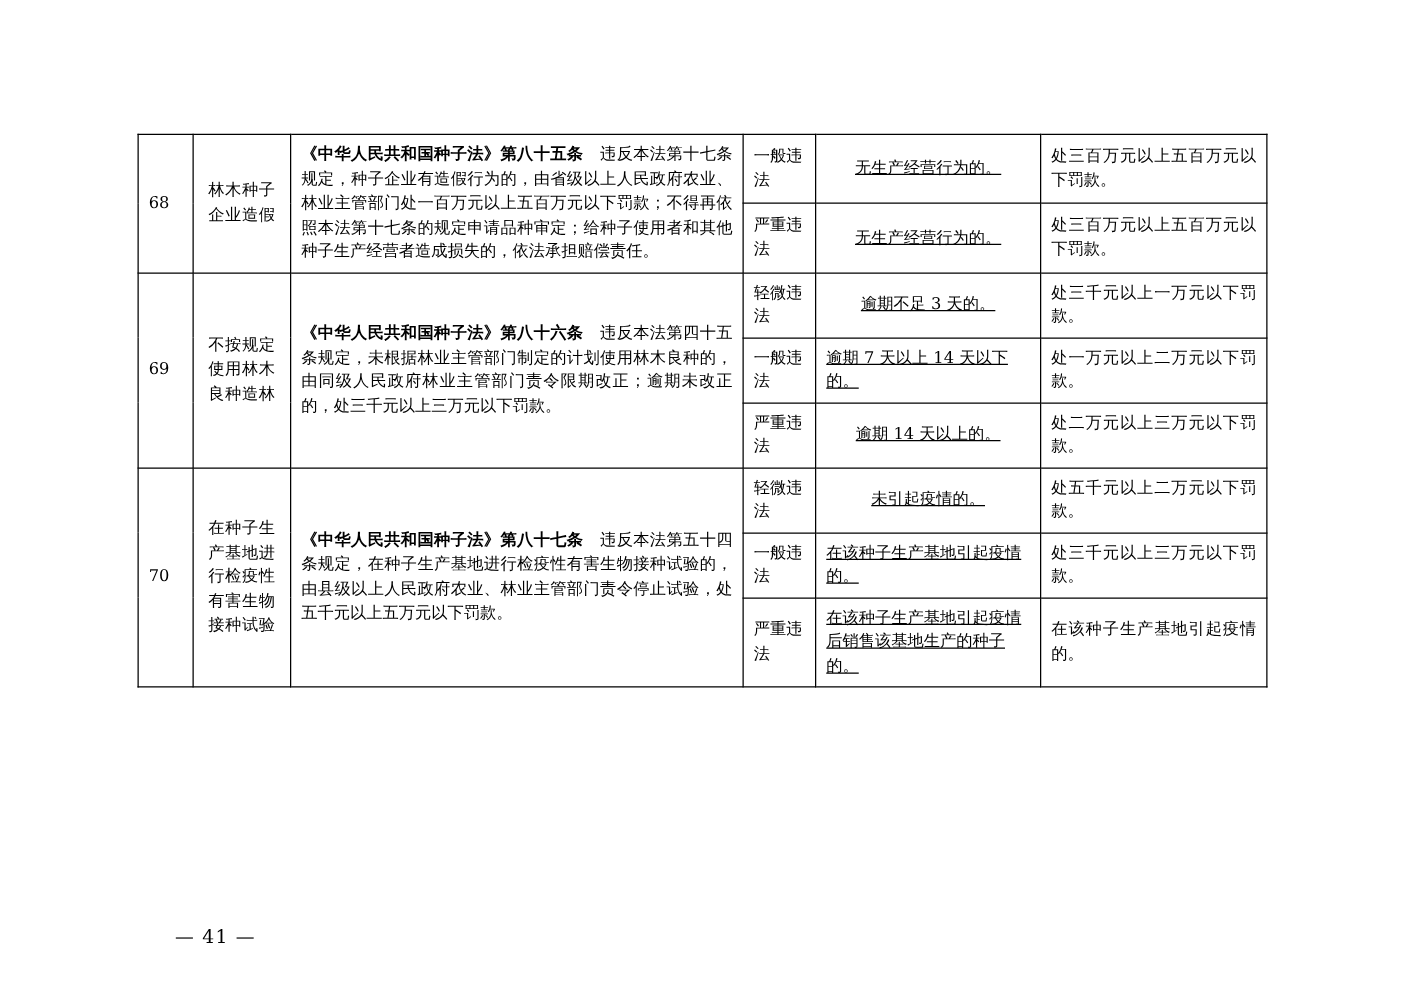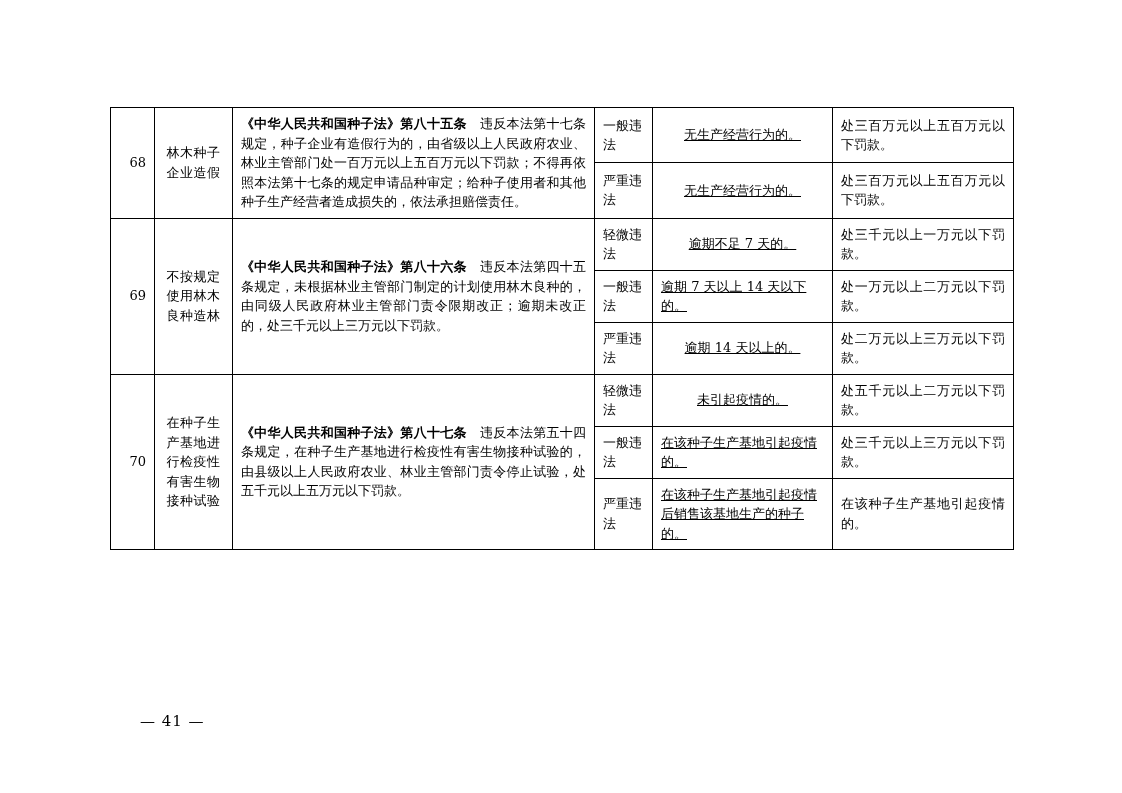--- a/index.html
+++ b/index.html
@@ -37,21 +37,21 @@
     line-height: 1.5;
   }
   .col-num { width: 44px; }
   .col-name { width: 78px; }
   .col-law { width: 362px; }
   .col-level { width: 58px; }
   .col-case { width: 180px; }
   .col-penalty { width: 181px; }
 
   td.num {
-    text-align: right;
+    text-align: left;
     font-size: 14px;
   }
   td.name {
     text-align: center;
     font-size: 13.5px;
     line-height: 1.65;
     letter-spacing: 0.5px;
     padding: 6px 4px;
   }
   td.law {
@@ -84,21 +84,21 @@
   td.penalty {
     text-align: justify;
     text-justify: inter-ideograph;
     font-size: 13px;
     line-height: 1.6;
     padding: 6px 10px;
   }
   .page-number {
     position: absolute;
     left: 140px;
-    top: 712px;
+    top: 740px;
     font-size: 15px;
     letter-spacing: 1px;
   }
 </style>
 </head>
 <body>
 
 <div class="page">
 
   <table class="doc-table">
@@ -124,21 +124,21 @@
         <td class="level">严重违法</td>
         <td class="case">无生产经营行为的。</td>
         <td class="penalty">处三百万元以上五百万元以下罚款。</td>
       </tr>
 
       <tr>
         <td class="num" rowspan="3">69</td>
         <td class="name" rowspan="3">不按规定使用林木良种造林</td>
         <td class="law" rowspan="3"><span class="law-title">《中华人民共和国种子法》第八十六条</span>　<span>违反本法第四十五条规定，未根据林业主管部门制定的计划使用林木良种的，由同级人民政府林业主管部门责令限期改正；逾期未改正的，处三千元以上三万元以下罚款。</span></td>
         <td class="level">轻微违法</td>
-        <td class="case">逾期不足 7 天的。</td>
+        <td class="case">逾期不足 3 天的。</td>
         <td class="penalty">处三千元以上一万元以下罚款。</td>
       </tr>
       <tr>
         <td class="level">一般违法</td>
         <td class="case left">逾期 7 天以上 14 天以下的。</td>
         <td class="penalty">处一万元以上二万元以下罚款。</td>
       </tr>
       <tr>
         <td class="level">严重违法</td>
         <td class="case">逾期 14 天以上的。</td>

